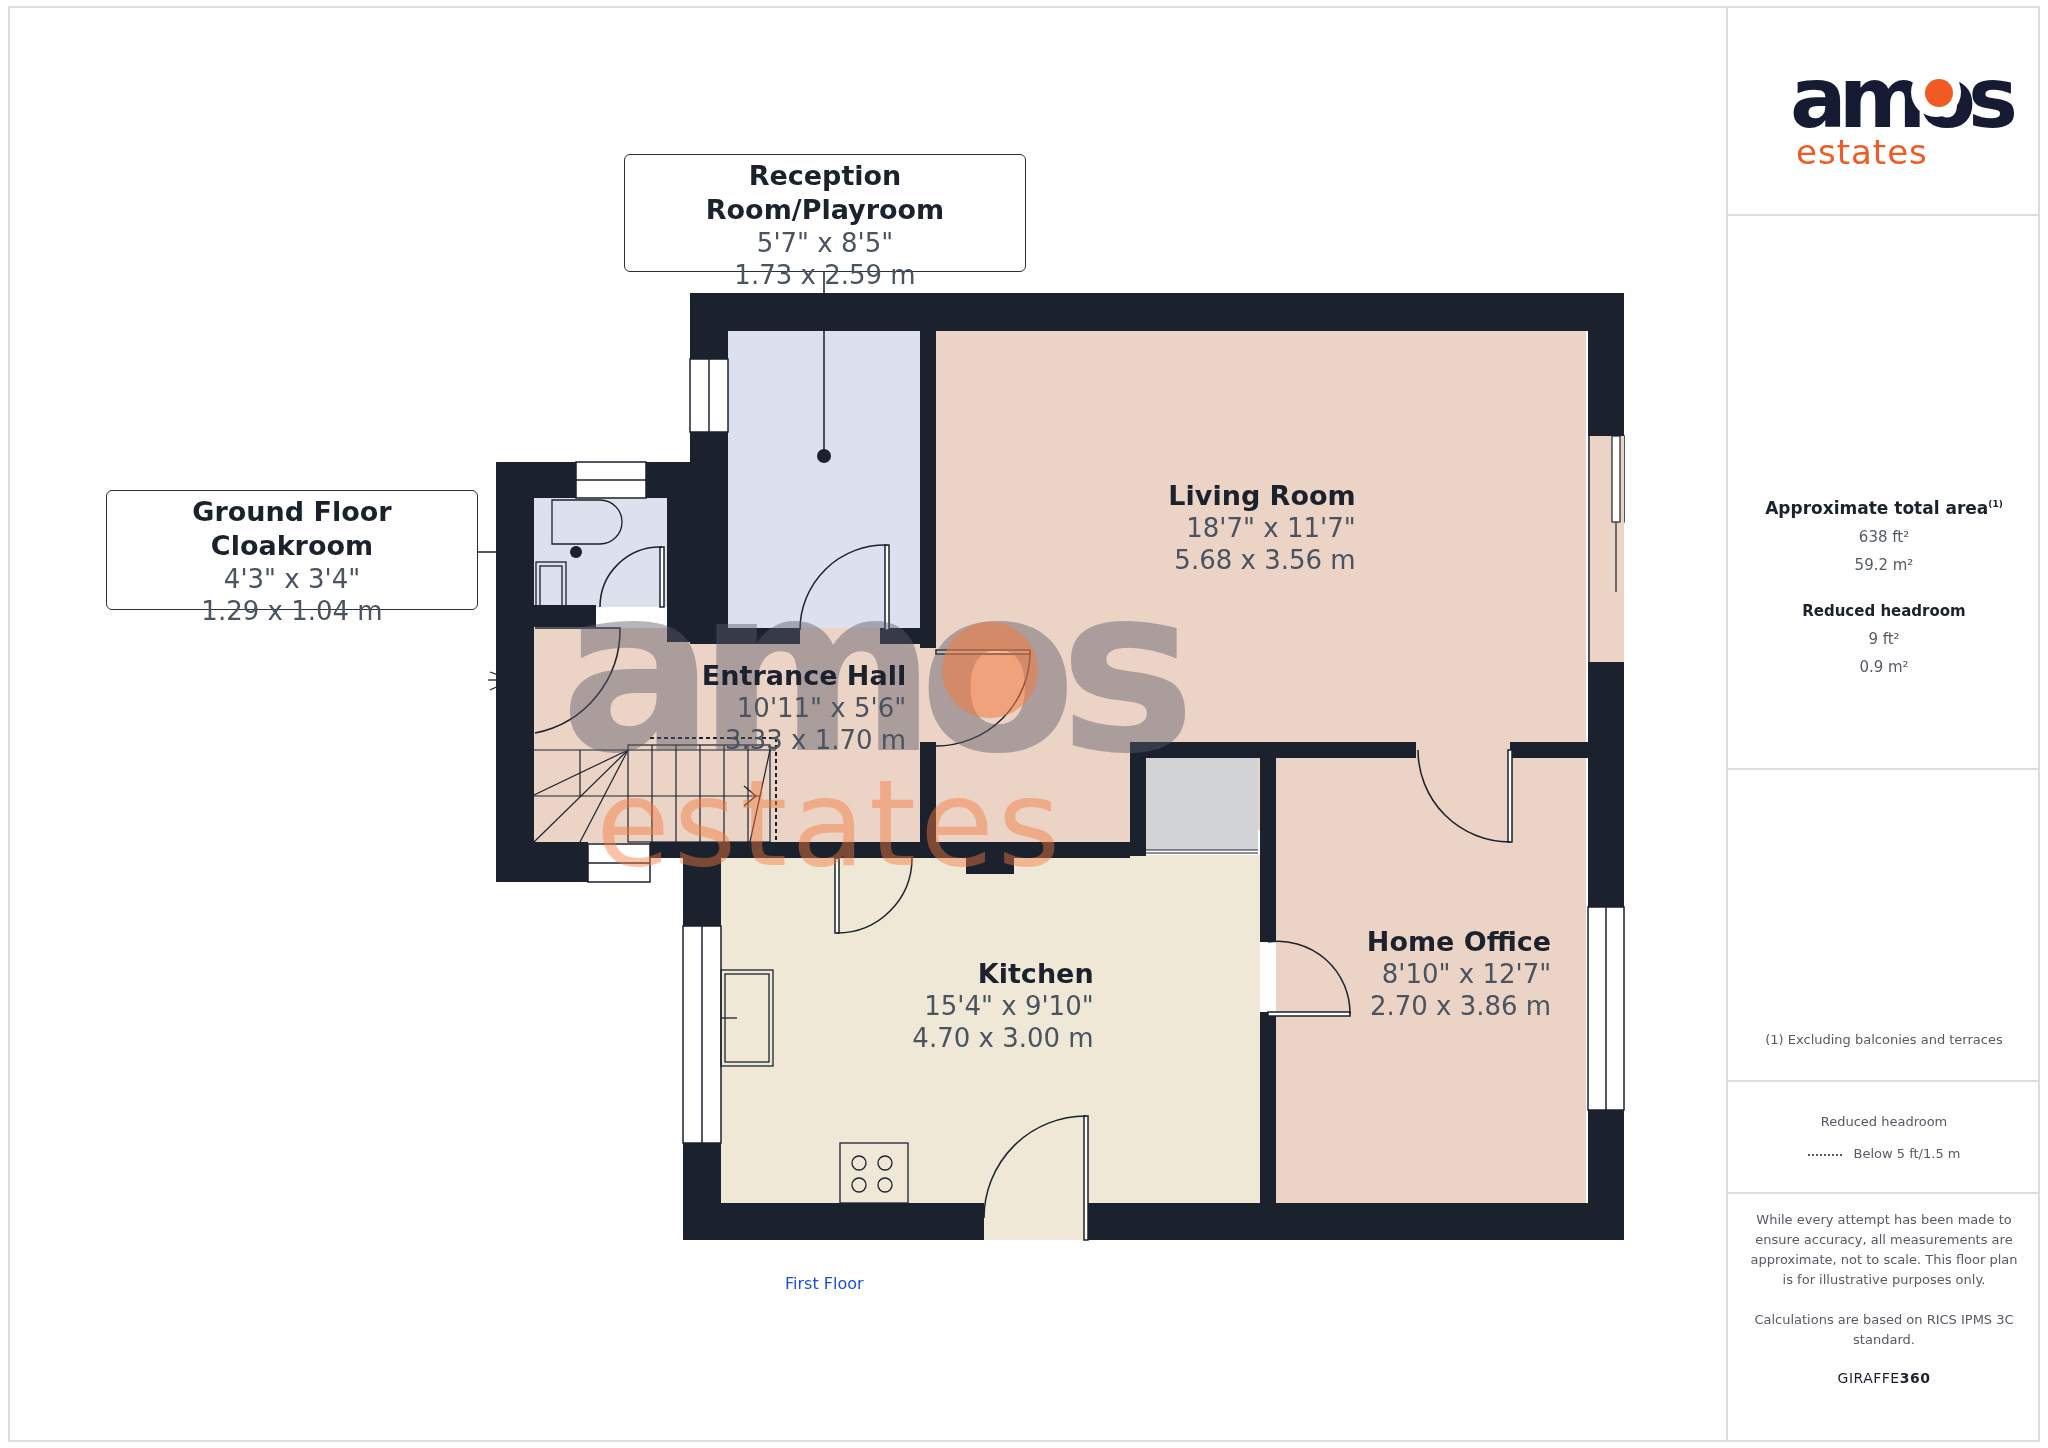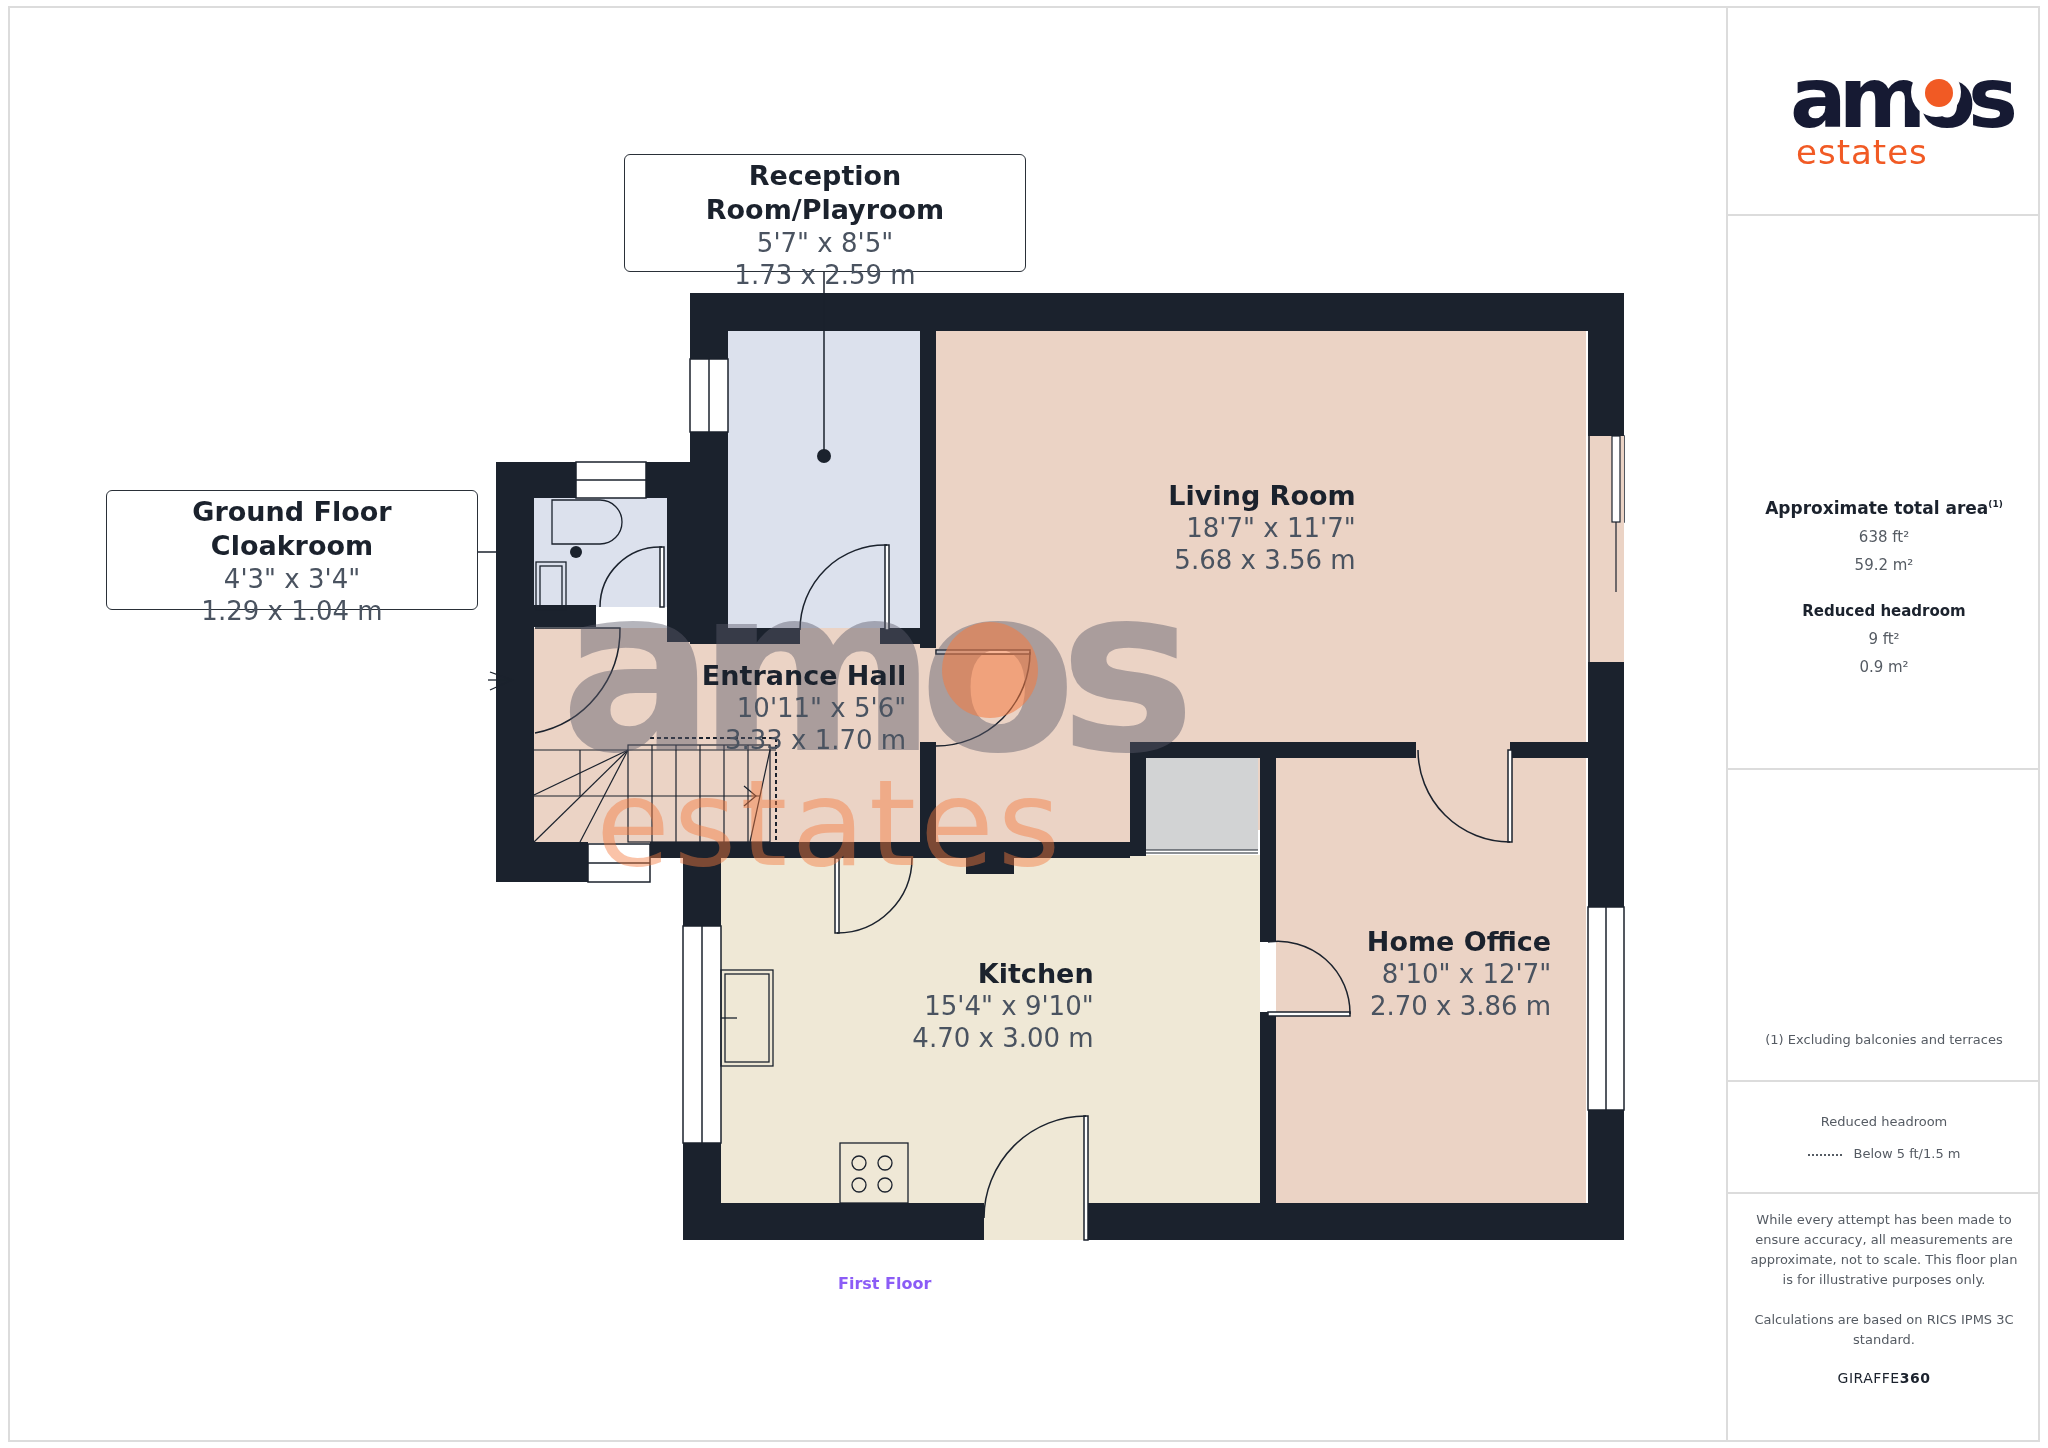--- a/index.html
+++ b/index.html
@@ -19,21 +19,21 @@
   .disc { font-size:13px; color:#555b63; line-height:20px; padding:0 20px; }
   .brand { font-size:14px; color:#1b222d; margin-top:20px; letter-spacing:0.5px; }
   .brand b { font-weight:bold; }
   svg.plan { position:absolute; left:0; top:0; }
   .label { position:absolute; text-align:right; transform:translateX(-50%); white-space:nowrap; }
   .label .rn { font-weight:bold; font-size:27px; color:#1b222d; line-height:32px; }
   .label .rd { font-size:26px; color:#4a5360; line-height:32px; }
   .callout { position:absolute; border:1.5px solid #2a3038; border-radius:6px; background:#ffffff; text-align:center; box-sizing:border-box; }
   .callout .rn { font-weight:bold; font-size:27px; color:#1b222d; line-height:34px; margin-top:4px; }
   .callout .rd { font-size:26px; color:#4a5360; line-height:32px; }
-  .floor-name { position:absolute; left:838px; top:1274px; font-weight:bold; font-size:16px; color:#8b5cf6; }
+  .floor-name { position:absolute; left:785px; top:1274px; font-weight:normal; font-size:16px; color:#1d4ed8; }
   .watermark { position:absolute; left:560px; top:560px; width:720px; height:320px; pointer-events:none; }
 </style>
 </head>
 <body>
 
 <div class="frame"></div>
 
 <svg class="plan" width="1720" height="1448" viewBox="0 0 1720 1448">
 
   <rect x="936" y="330" width="650" height="500" fill="#ebd3c5"></rect>

